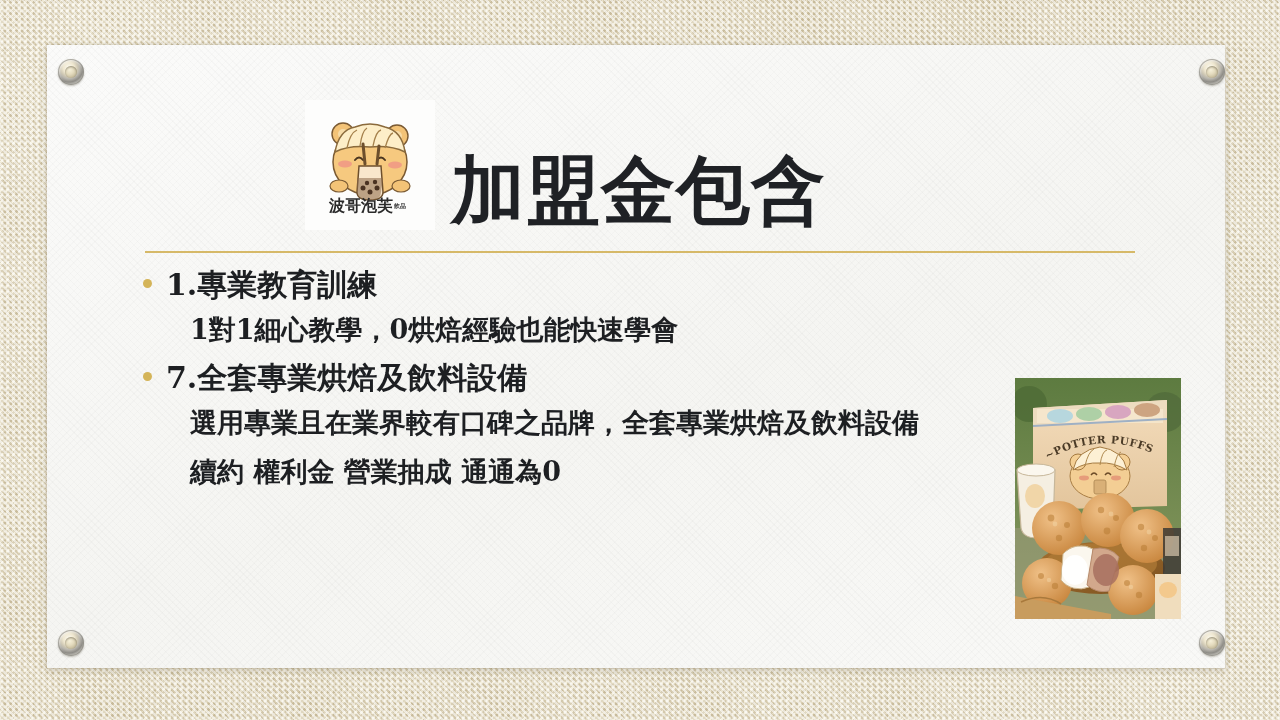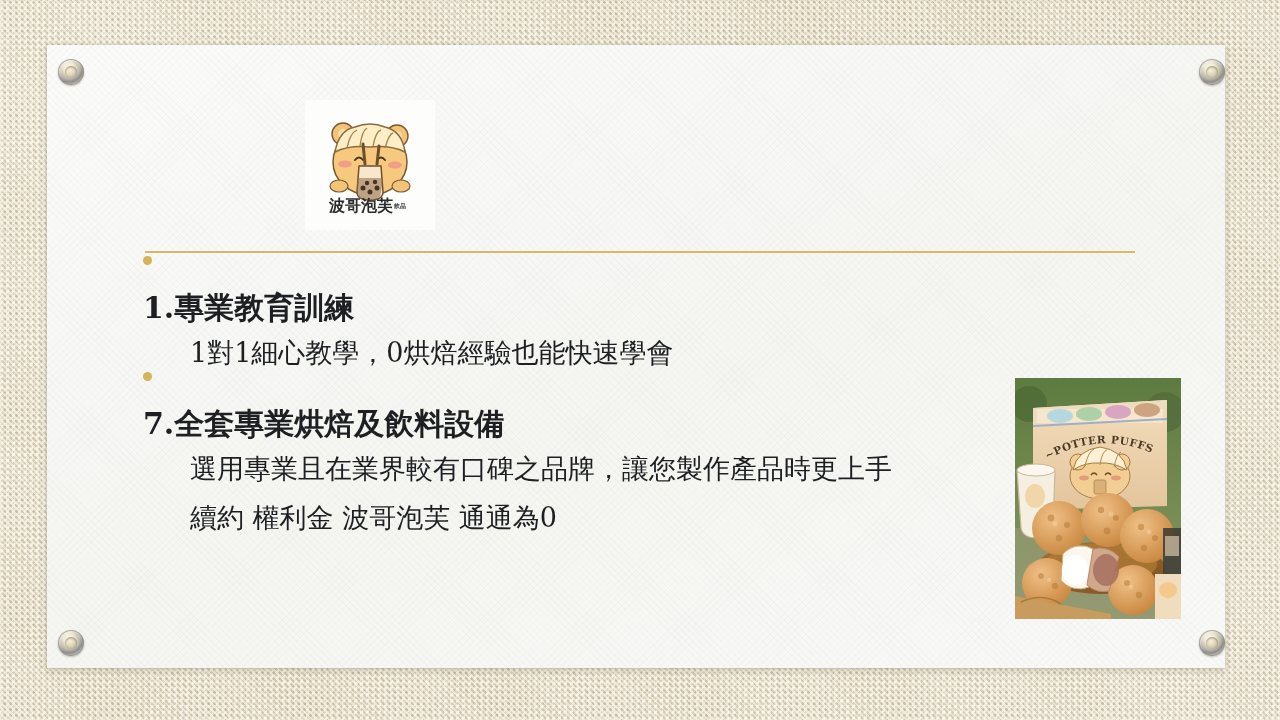--- a/index.html
+++ b/index.html
@@ -110,42 +110,41 @@
   #body-list {
     position:absolute;
     left:143px; top:263px;
     width:860px;
   }
   .bullet-block { margin-bottom:4px; }
 
   .bullet-head {
     display:flex; align-items:baseline;
     gap:14px;
-    flex-direction:column;
   }
   .bullet-dot {
     flex:0 0 auto;
     width:9px; height:9px;
     border-radius:50%;
     background:#d4b458;
     transform:translateY(-7px);
   }
   .bullet-title {
     font-size:30px;
     line-height:44px;
     font-weight:700;
     color:#1d1f22;
     font-family:"DejaVu Serif","Liberation Serif",serif;
     white-space:nowrap;
   }
   .bullet-sub {
     margin-left:47px;
     font-size:27px;
     line-height:45px;
-    font-weight:400;
+    font-weight:700;
     color:#1d1f22;
     font-family:"DejaVu Serif","Liberation Serif",serif;
     white-space:nowrap;
   }
 
   
   #product-photo {
     position:absolute;
     left:1015px; top:378px;
     width:166px; height:241px;
@@ -203,44 +202,45 @@
         <circle cx="70" cy="82" r="2.2" fill="#4a3222"></circle>
 
         <path d="M60 64 L58 44" stroke="#6d4f2c" stroke-width="3" stroke-linecap="round"></path>
         <path d="M72 64 L74 46" stroke="#6d4f2c" stroke-width="3" stroke-linecap="round"></path>
 
         <text x="56" y="111" font-family="'DejaVu Serif','Liberation Serif',serif" font-size="16" font-weight="700" fill="#2a2a2a" text-anchor="middle">波哥泡芙</text>
         <text x="89" y="108" font-family="'DejaVu Serif','Liberation Serif',serif" font-size="6" font-weight="700" fill="#3a3a3a">飲品</text>
       </svg>
     </div>
 
+    <div id="slide-title">加盟金包含</div>
   </div>
 
   <div id="title-rule"></div>
 
   <div id="body-list">
 
     <div class="bullet-block">
       <div class="bullet-head">
         <span class="bullet-dot"></span>
         <span class="bullet-title">1.專業教育訓練</span>
       </div>
       <div class="bullet-sub">1對1細心教學，0烘焙經驗也能快速學會</div>
     </div>
 
     <div class="bullet-block">
       <div class="bullet-head">
         <span class="bullet-dot"></span>
         <span class="bullet-title">7.全套專業烘焙及飲料設備</span>
       </div>
-      <div class="bullet-sub">選用專業且在業界較有口碑之品牌，讓您製作產品時更上手</div>
+      <div class="bullet-sub">選用專業且在業界較有口碑之品牌，全套專業烘焙及飲料設備</div>
     </div>
 
     <div class="bullet-block">
-      <div class="bullet-sub">續約 權利金 波哥泡芙 通通為0</div>
+      <div class="bullet-sub">續約 權利金 營業抽成 通通為0</div>
     </div>
 
   </div>
 
   <div id="product-photo">
     <svg viewBox="0 0 166 241" xmlns="http://www.w3.org/2000/svg">
       <defs>
         <linearGradient id="bgGrad" x1="0" y1="0" x2="0" y2="1">
           <stop offset="0" stop-color="#5d7b40"></stop>
           <stop offset="1" stop-color="#8a9a62"></stop>

